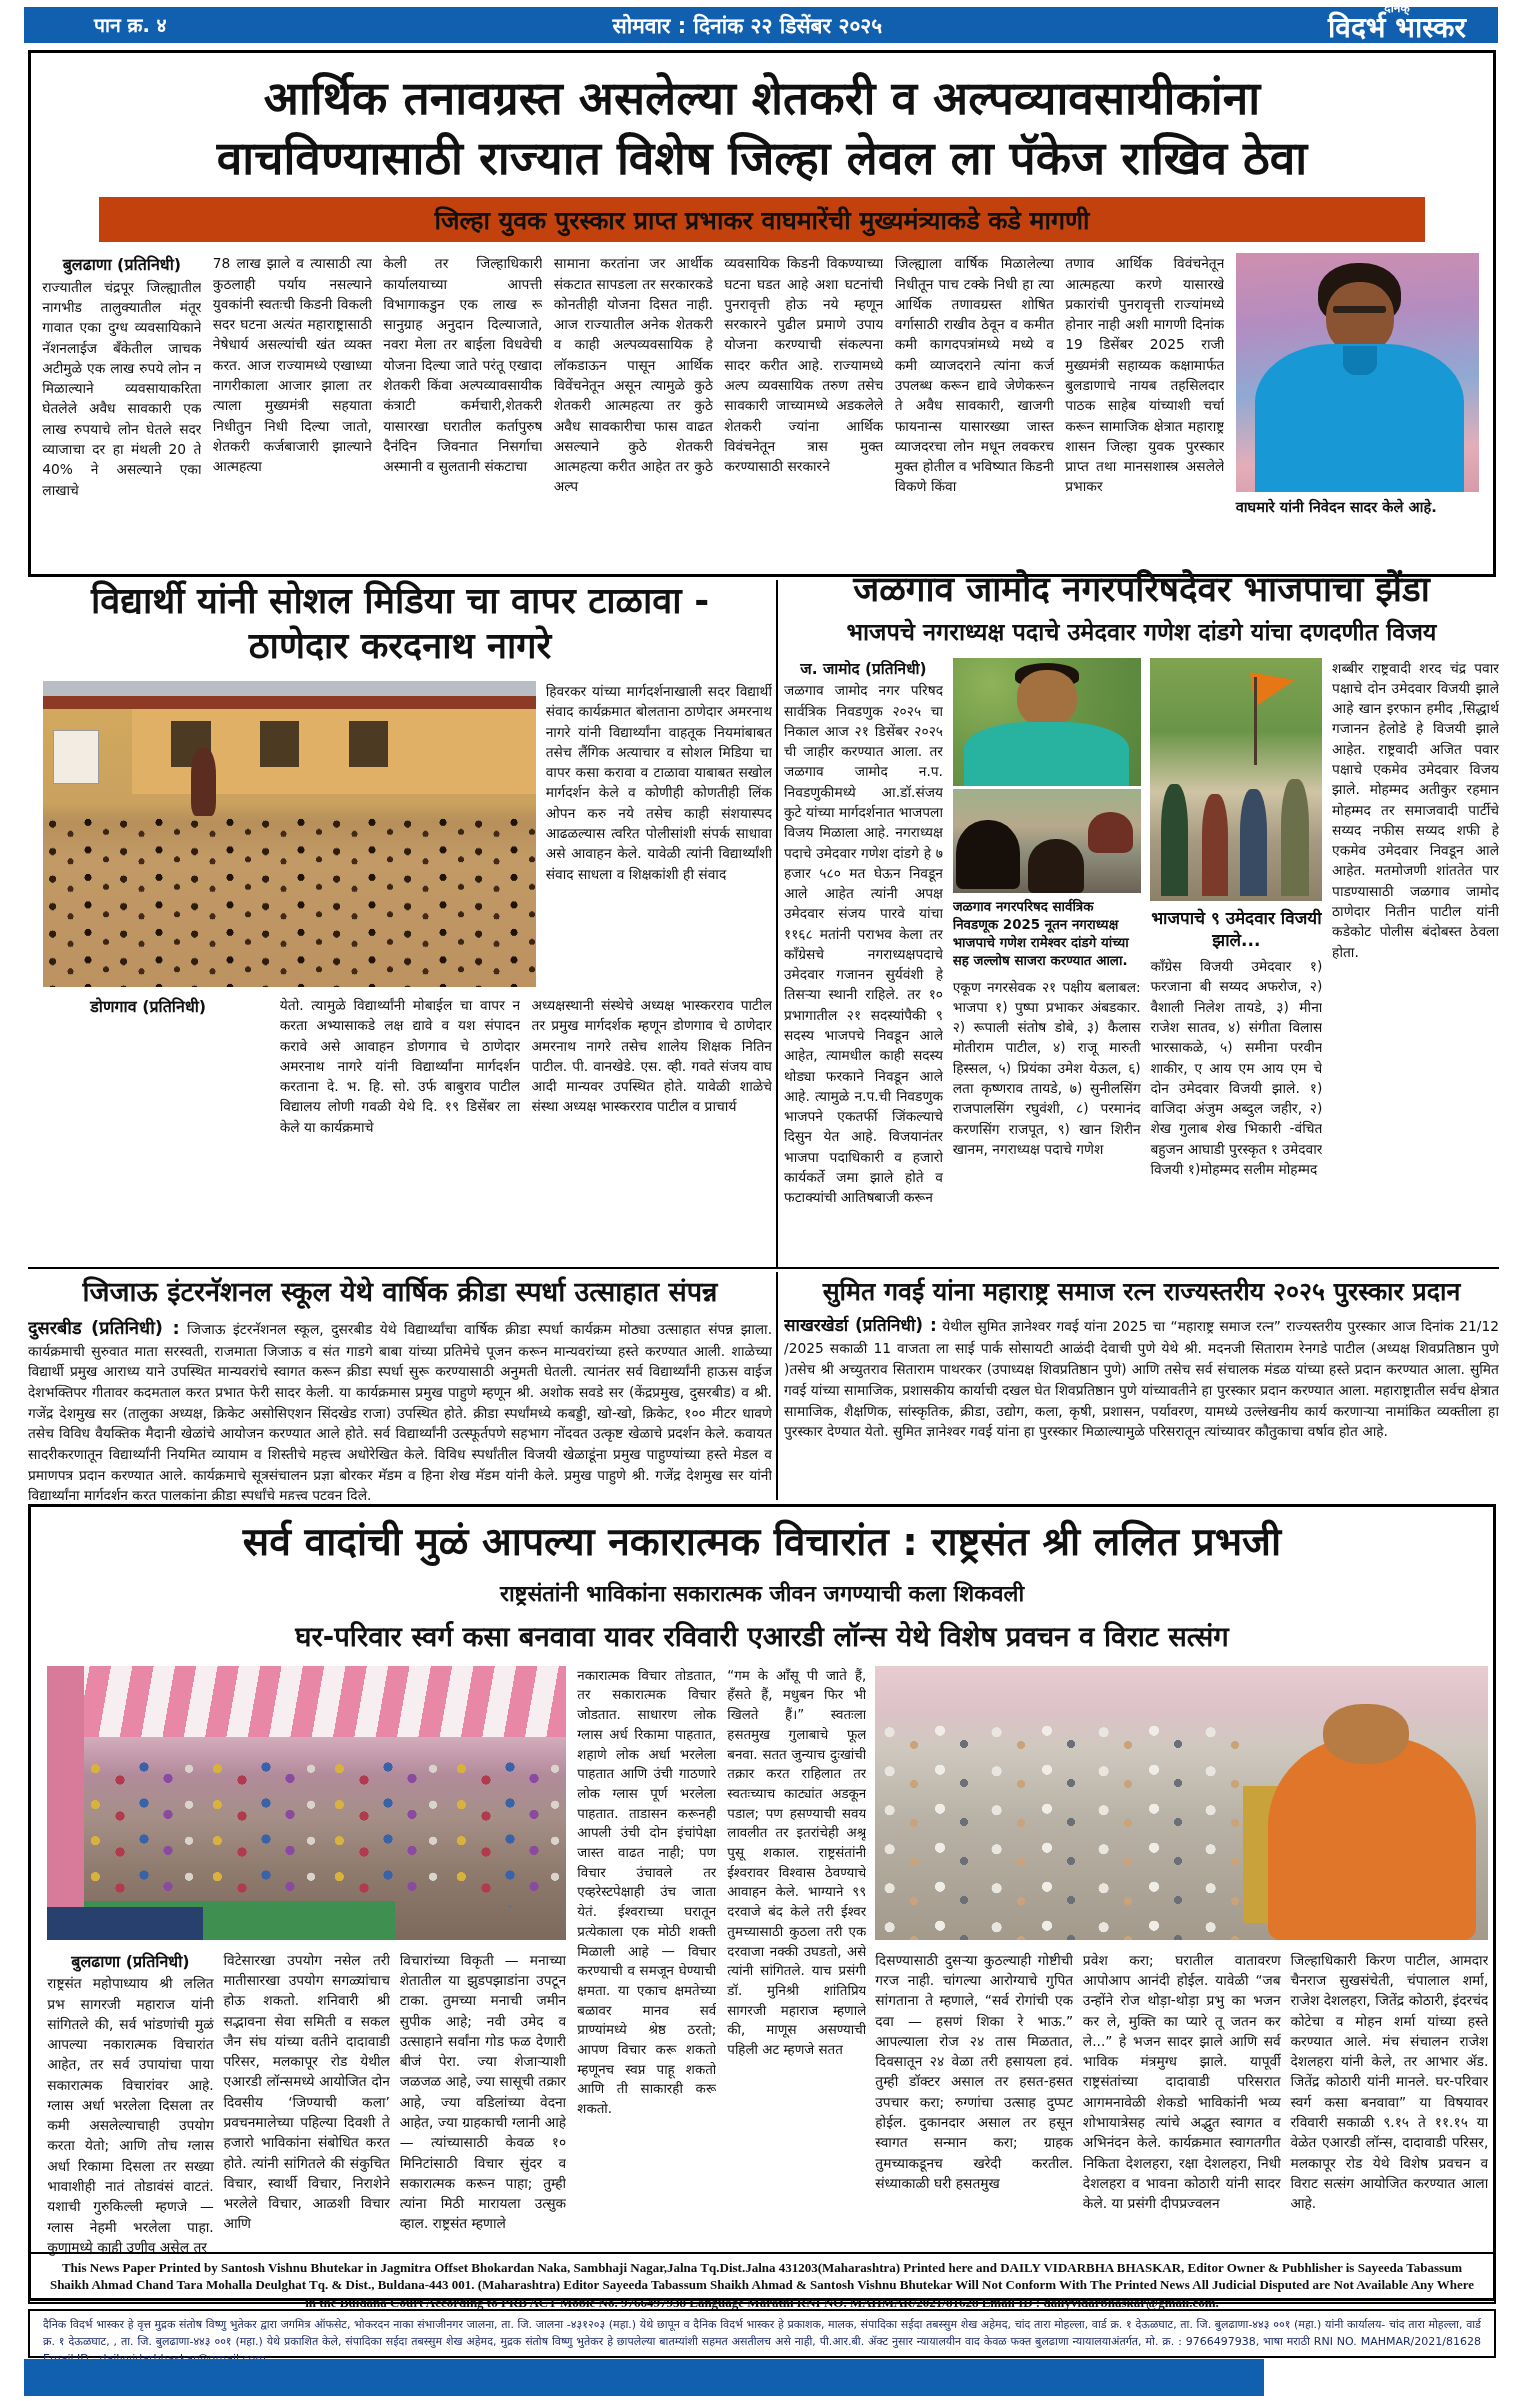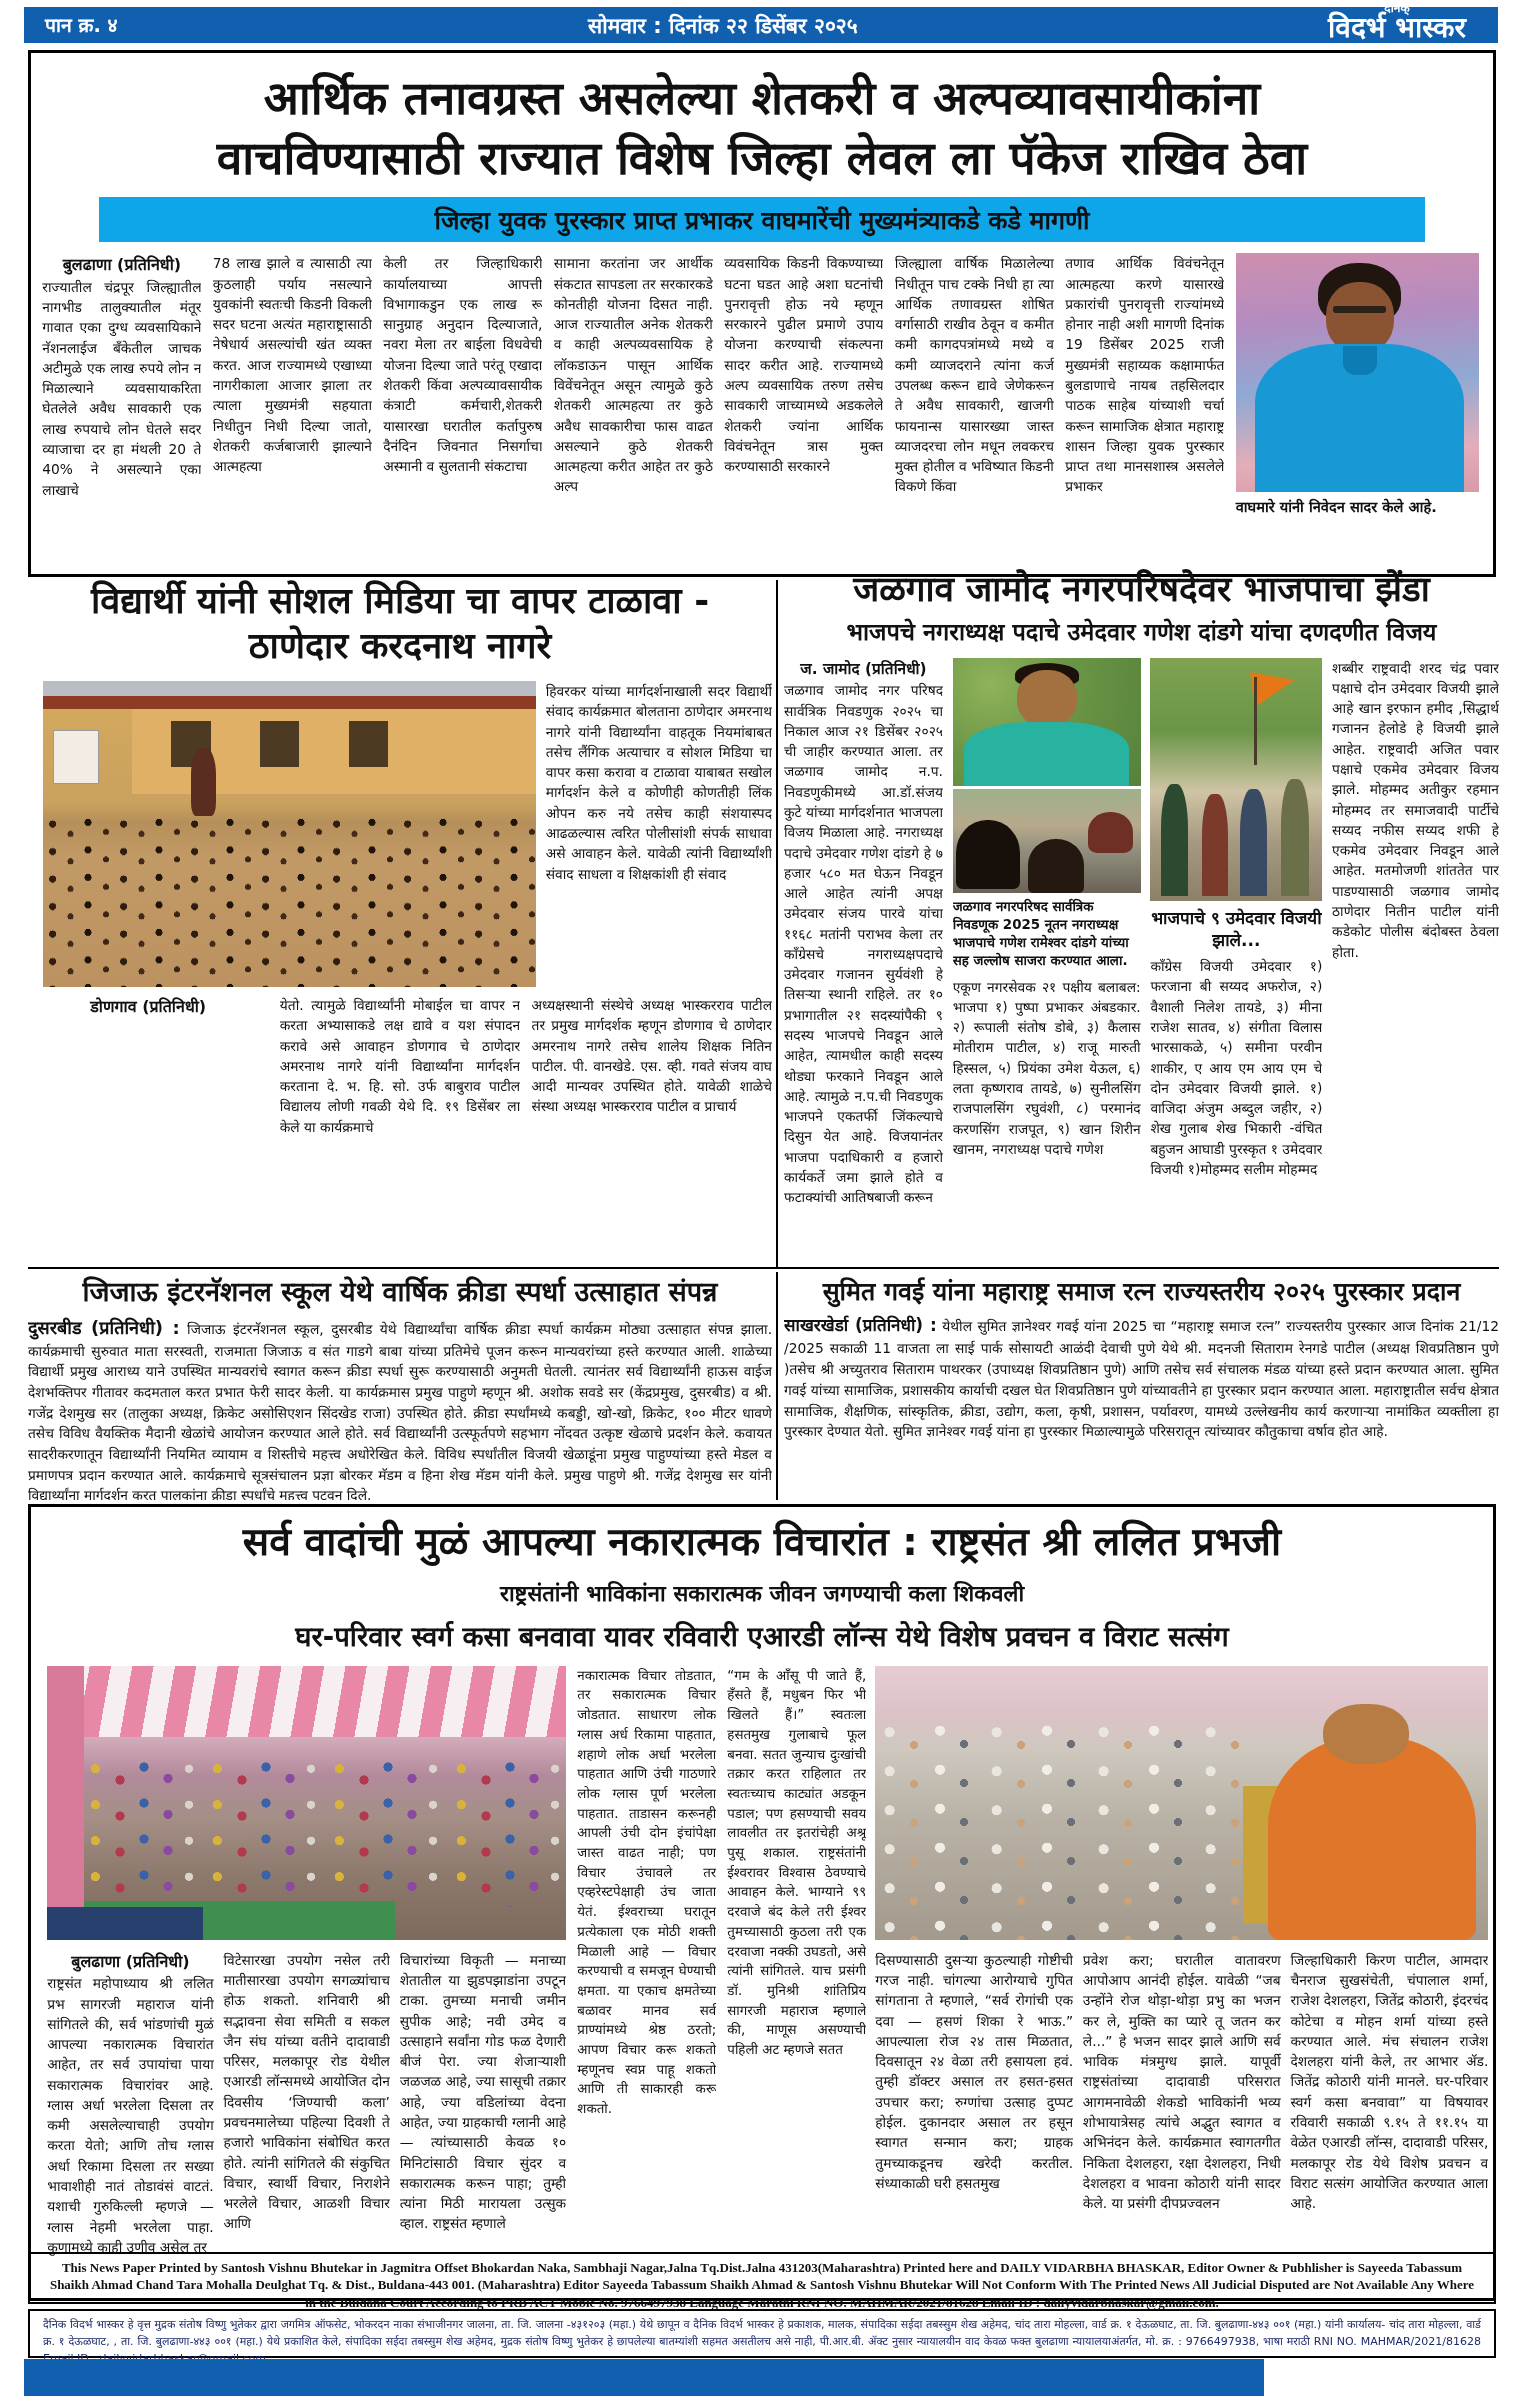--- a/index.html
+++ b/index.html
@@ -1,21 +1,21 @@
 <!DOCTYPE html>
 <html style="font-size:13px"><head>
 <meta charset="utf-8">
 <style>
   html,body{margin:0;padding:0;background:#e9e9e9;}
   #page{position:relative;width:1522px;height:2401px;background:#ffffff;margin:0 auto;
         font-family:"DejaVu Sans","Liberation Sans",sans-serif;color:#111;}
   
   .topbar{position:absolute;left:24px;top:6.5px;width:1474px;height:36px;background:#1160b0;
           display:flex;align-items:center;justify-content:space-between;color:#fff;}
-  .topbar .pageno{font-size:19.4px;font-weight:bold;padding-left:21px;}
+  .topbar .pageno{font-size:19.4px;font-weight:bold;padding-left:70px;}
   .topbar .dateline{font-size:21px;font-weight:bold;}
   .brand{display:flex;flex-direction:column;align-items:center;line-height:1;padding-right:32px;margin-top:-4.9px;}
   .brand .b-top{font-size:12px;font-weight:bold;text-align:right;}
   .brand .b-main{font-size:28px;font-weight:bold;}
   
   .box{position:absolute;background:#fff;border:3.2px solid #000;box-sizing:border-box;}
   .h-xl{font-weight:bold;text-align:center;line-height:1.3;margin:0;}
   .colrow{display:flex;gap:11.3px;text-align:justify;}
   .ncol{flex:1;font-size:13.8px;line-height:1.47;overflow:hidden;text-align:justify;}
   .dl{display:block;text-align:center;font-weight:bold;font-size:16px;}
@@ -111,21 +111,21 @@
     <span class="dateline">सोमवार : दिनांक २२ डिसेंबर २०२५</span>
     <span class="brand">
       <span class="b-top">दैनिक्</span>
       <span class="b-main">विदर्भ भास्कर</span>
     </span>
   </div>
 
   <div class="box" style="left:28px;top:50px;width:1468px;height:527px;padding:8px 11.3px;">
     <h1 class="h-xl" style="font-size:46px;margin-top:8px;">आर्थिक तनावग्रस्त असलेल्या शेतकरी व अल्पव्यावसायीकांना</h1>
     <h1 class="h-xl" style="font-size:46px;">वाचविण्यासाठी राज्यात विशेष जिल्हा लेवल ला पॅकेज राखिव ठेवा</h1>
-    <div style="margin:8px 57px 0 57px;background:#0ea5e9;text-align:center;font-weight:bold;font-size:25px;padding:5.7px 0;">जिल्हा युवक पुरस्कार प्राप्त प्रभाकर वाघमारेंची मुख्यमंत्र्याकडे कडे मागणी</div>
+    <div style="margin:8px 57px 0 57px;background:#c2410c;text-align:center;font-weight:bold;font-size:25px;padding:5.7px 0;">जिल्हा युवक पुरस्कार प्राप्त प्रभाकर वाघमारेंची मुख्यमंत्र्याकडे कडे मागणी</div>
     <div class="colrow" style="margin-top:11.3px;height:331px;">
       <div class="ncol">
         <span class="dl">बुलढाणा (प्रतिनिधी)</span>
         <span>राज्यातील चंद्रपूर जिल्ह्यातील नागभीड तालुक्यातील मंतूर गावात एका दुग्ध व्यवसायिकाने नॅशनलाईज बँकेतील जाचक अटीमुळे एक लाख रुपये लोन न मिळाल्याने व्यवसायाकरिता घेतलेले अवैध सावकारी एक लाख रुपयाचे लोन घेतले सदर व्याजाचा दर हा मंथली 20 ते 40% ने असल्याने एका लाखाचे</span>
       </div>
       <div class="ncol">78 लाख झाले व त्यासाठी त्या कुठलाही पर्याय नसल्याने युवकांनी स्वतःची किडनी विकली सदर घटना अत्यंत महाराष्ट्रासाठी नेषेधार्य असल्यांची खंत व्यक्त करत. आज राज्यामध्ये एखाध्या नागरीकाला आजार झाला तर त्याला मुख्यमंत्री सहयाता निधीतुन निधी दिल्या जातो, शेतकरी कर्जबाजारी झाल्याने आत्महत्या</div>
       <div class="ncol">केली तर जिल्हाधिकारी कार्यालयाच्या आपत्ती विभागाकडुन एक लाख रू सानुग्राह अनुदान दिल्याजाते, नवरा मेला तर बाईला विधवेची योजना दिल्या जाते परंतू एखादा शेतकरी किंवा अल्पव्यावसायीक कंत्राटी कर्मचारी,शेतकरी यासारखा घरातील कर्तापुरुष दैनंदिन जिवनात निसर्गाचा अस्मानी व सुलतानी संकटाचा</div>
       <div class="ncol">सामाना करतांना जर आर्थीक संकटात सापडला तर सरकारकडे कोनतीही योजना दिसत नाही. आज राज्यातील अनेक शेतकरी व काही अल्पव्यवसायिक हे लॉकडाऊन पासून आर्थिक विवेंचनेतून असून त्यामुळे कुठे शेतकरी आत्महत्या तर कुठे अवैध सावकारीचा फास वाढत असल्याने कुठे शेतकरी आत्महत्या करीत आहेत तर कुठे अल्प</div>
       <div class="ncol">व्यवसायिक किडनी विकण्याच्या घटना घडत आहे अशा घटनांची पुनरावृत्ती होऊ नये म्हणून सरकारने पुढील प्रमाणे उपाय योजना करण्याची संकल्पना सादर करीत आहे. राज्यामध्ये अल्प व्यवसायिक तरुण तसेच सावकारी जाच्यामध्ये अडकलेले शेतकरी ज्यांना आर्थिक विवंचनेतून त्रास मुक्त करण्यासाठी सरकारने</div>
       <div class="ncol">जिल्ह्याला वार्षिक मिळालेल्या निधीतून पाच टक्के निधी हा त्या आर्थिक तणावग्रस्त शोषित वर्गासाठी राखीव ठेवून व कमीत कमी कागदपत्रांमध्ये मध्ये व कमी व्याजदराने त्यांना कर्ज उपलब्ध करून द्यावे जेणेकरून ते अवैध सावकारी, खाजगी फायनान्स यासारख्या जास्त व्याजदरचा लोन मधून लवकरच मुक्त होतील व भविष्यात किडनी विकणे किंवा</div>

